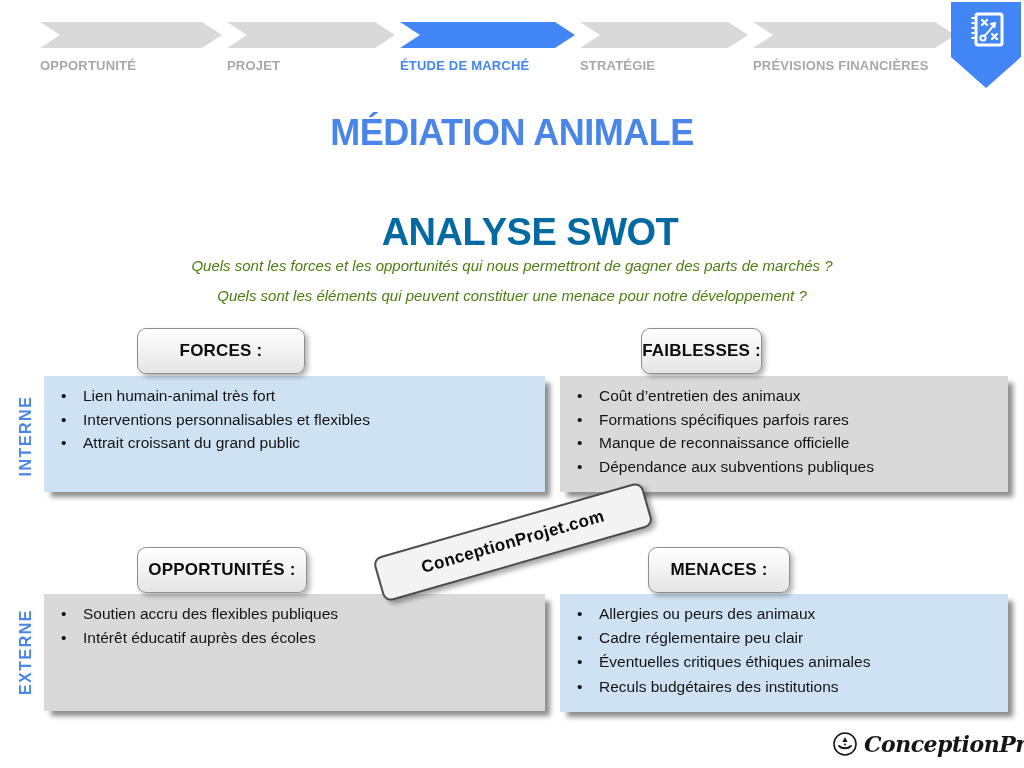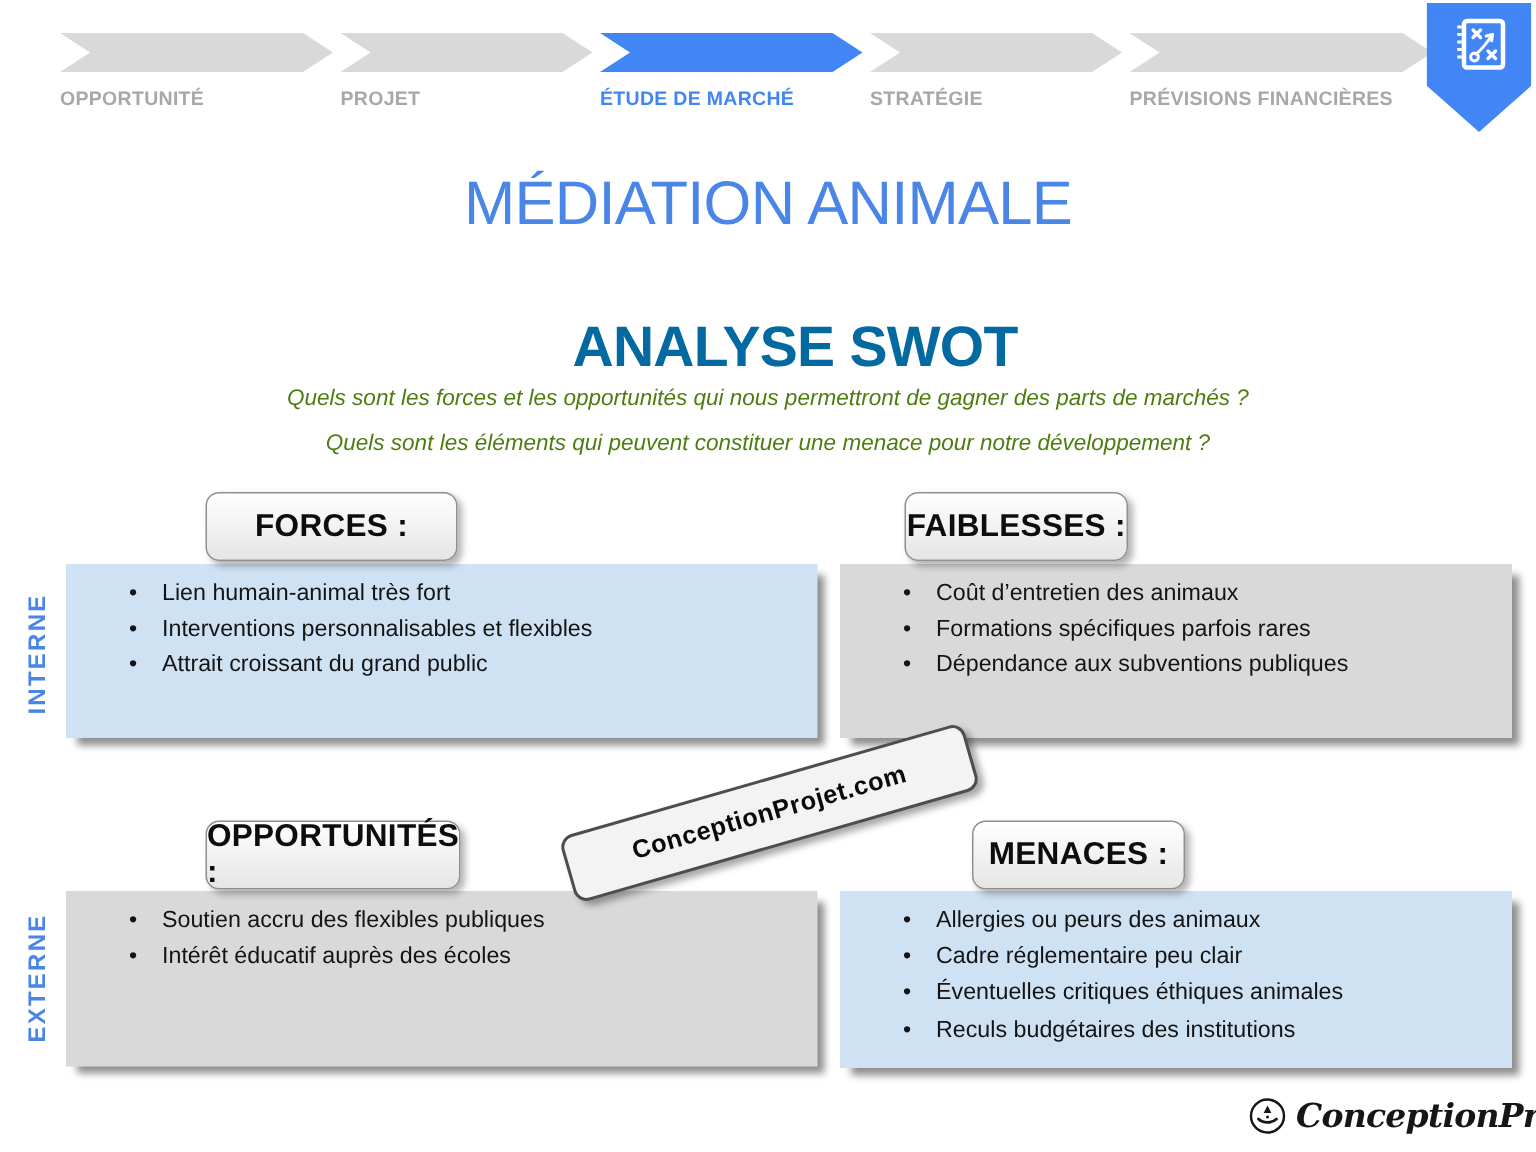--- a/index.html
+++ b/index.html
@@ -29,21 +29,21 @@
   .ribbon {
     position:absolute; left:951px; top:2px; width:70px; height:86px; background:#4285f4;
     clip-path: polygon(0 0, 100% 0, 100% 64%, 50% 100%, 0 64%);
     display:flex; justify-content:center; align-items:flex-start; padding-top:0; z-index:5;
   }
   .ribbon svg { margin-top:8px; }
 
   
   .main-title {
     position:absolute; left:0; top:112px; width:100%; text-align:center;
-    font-size:41px; font-weight:normal; color:#4a86e8; letter-spacing:-0.5px; margin:0;
+    font-size:36px; font-weight:bold; color:#4a86e8; letter-spacing:-0.5px; margin:0;
   }
   .sub-title {
     position:absolute; left:0; top:193px; width:100%; text-align:center;
     font-size:38px; font-weight:bold; color:#0369a1; letter-spacing:-0.5px; margin:18px;
   }
   .q {
     position:absolute; left:0; width:100%; text-align:center; margin:0;
     font-style:italic; font-size:15px; color:#4d7c0f;
   }
   .q1 { top:257px; }
@@ -57,41 +57,41 @@
   }
   .interne { left:-28px; top:426px; }
   .externe { left:-28px; top:642px; }
 
   
   .qhead {
     position:absolute; height:46px; box-sizing:border-box;
     border:1px solid #8f8f8f; border-radius:9px;
     background:linear-gradient(#ffffff,#e5e5e5);
     display:flex; align-items:center; justify-content:center;
-    font-weight:bold; font-size:21px; color:#0d0d0d; letter-spacing:.2px;
+    font-weight:bold; font-size:17px; color:#0d0d0d; letter-spacing:.2px;
     box-shadow:3px 3px 5px rgba(0,0,0,0.30); z-index:3;
   }
   .forces-h       { left:137px; top:328px; width:168px; }
-  .faiblesses-h   { left:603px; top:328px; width:149px; }
+  .faiblesses-h   { left:641px; top:328px; width:121px; }
   .opportunites-h { left:137px; top:547px; width:170px; }
   .menaces-h      { left:648px; top:547px; width:142px; }
 
   
   .qbox {
     position:absolute; z-index:2;
     box-shadow:6px 6px 5px -1px rgba(0,0,0,0.45);
   }
   .qbox.blue { background:#cfe2f3; }
   .qbox.gray { background:#d9d9d9; }
   .forces-b       { left:44px;  top:376px; width:501px; height:116px; }
   .faiblesses-b   { left:560px; top:376px; width:448px; height:116px; }
   .opportunites-b { left:44px;  top:594px; width:501px; height:117px; }
   .menaces-b      { left:560px; top:594px; width:448px; height:118px; }
 
-  .qbox ul { list-style:none; margin:0; padding:8px 10px 0 40px; }
+  .qbox ul { list-style:none; margin:0; padding:8px 10px 0 15px; }
   .qbox li {
     position:relative; padding-left:24px; font-size:15.5px;
     line-height:23.6px; color:#141414;
   }
   .qbox li::before { content:"\2022"; position:absolute; left:2px; top:0; color:#141414; }
   .bottom-row li { line-height:24.2px; }
 
   
   .watermark {
     position:absolute; left:373px; top:519px; width:280px; height:46px; box-sizing:border-box;
@@ -169,20 +169,21 @@
       <li>Interventions personnalisables et flexibles</li>
       <li>Attrait croissant du grand public</li>
     </ul>
   </div>
 
   <div class="qhead faiblesses-h">FAIBLESSES :</div>
   <div class="qbox gray faiblesses-b">
     <ul>
       <li>Coût d’entretien des animaux</li>
       <li>Formations spécifiques parfois rares</li>
+      <li>Manque de reconnaissance officielle</li>
       <li>Dépendance aux subventions publiques</li>
     </ul>
   </div>
 
   <div class="qhead opportunites-h">OPPORTUNITÉS :</div>
   <div class="qbox gray bottom-row opportunites-b">
     <ul>
       <li>Soutien accru des flexibles publiques</li>
       <li>Intérêt éducatif auprès des écoles</li>
     </ul>

